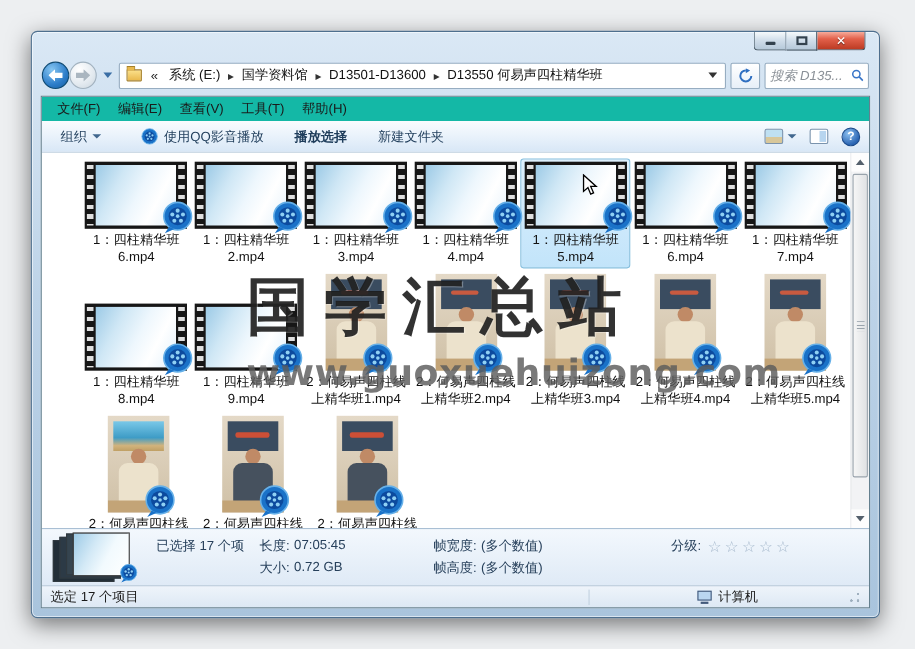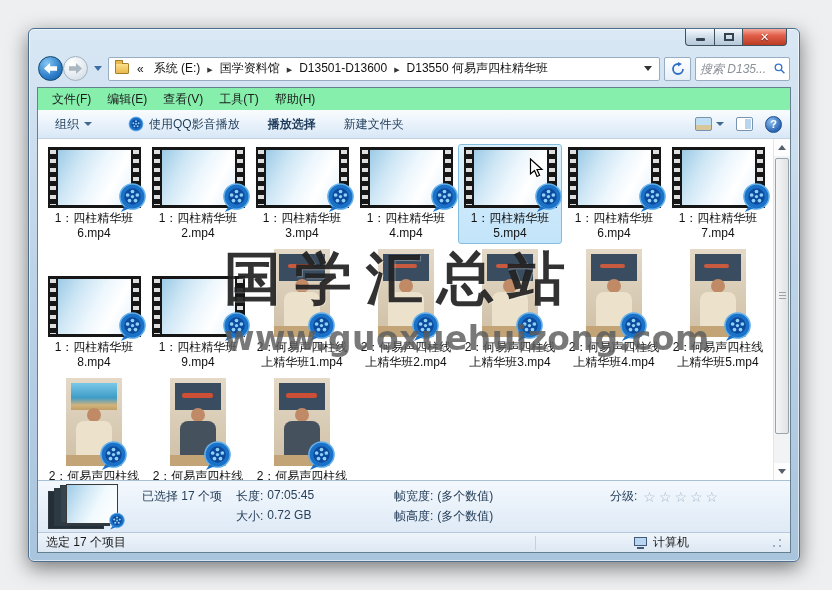--- a/index.html
+++ b/index.html
@@ -41,38 +41,38 @@
   .addr-caret { margin-left:auto; width:0; height:0; border-left:4px solid transparent; border-right:4px solid transparent; border-top:5px solid #333; flex:none; margin-right:3px; }
   .refreshbtn { width:27px; height:24px; background:linear-gradient(#ffffff,#e7eff8); border:1px solid #97adc1; border-radius:2px; display:grid; place-items:center; flex:none; }
   .searchbox { width:95px; height:24px; background:#fff; border:1px solid #97adc1; border-radius:2px; display:flex; align-items:center; padding:0 4px; flex:none; }
   .searchbox input { border:none; outline:none; width:100%; background:transparent; font:italic 12px "Liberation Sans",sans-serif; color:#444; min-width:0; }
   .searchbox input::placeholder { color:#8a9097; font-style:italic; }
 
   
   .client { position:absolute; left:8px; right:8px; top:58px; bottom:8px; background:#fff;
             border:1px solid #64808f; display:flex; flex-direction:column; overflow:hidden; }
 
-  .menubar { height:22px; background:#86efac; display:flex; align-items:center; padding-left:6px; color:#1a1a1a; flex:none; }
+  .menubar { height:22px; background:#14b8a6; display:flex; align-items:center; padding-left:6px; color:#1a1a1a; flex:none; }
   .menubar span { padding:0 8px; }
 
   .toolbar { height:29px; background:linear-gradient(#f9fcfe,#e9f2fb 50%,#d8e7f6); border-bottom:1px solid #c4d3e2;
              display:flex; align-items:center; padding:0 8px; color:#1e3c5a; flex:none; }
   .tbtn { display:flex; align-items:center; gap:5px; padding:3px 9px; border-radius:3px; }
   .caret { width:0; height:0; border-left:4px solid transparent; border-right:4px solid transparent; border-top:4px solid #41678e; }
   .tright { margin-left:auto; display:flex; align-items:center; gap:12px; }
   .views-ic { width:17px; height:14px; border:1px solid #7a93ad; border-radius:2px;
               background:linear-gradient(#bfe0f2 55%,#d8c79a 55%); }
   .pane-ic { width:17px; height:14px; border:1px solid #7a93ad; border-radius:2px; background:#fff; position:relative; }
   .pane-ic::after { content:""; position:absolute; right:1px; top:1px; bottom:1px; width:6px; background:#b7d5ef; }
   .help-ic { width:17px; height:17px; border-radius:50%; background:radial-gradient(circle at 35% 30%,#8cc0f0,#2c66b4 70%);
              border:1px solid #1d4c8c; color:#fff; font-weight:bold; font-size:11px; display:grid; place-items:center; }
 
   .bodyrow { flex:1; display:flex; min-height:0; }
   .files { flex:1; position:relative; background:#fff; padding:5px 0 0 4px; overflow:hidden; }
-  .frow { display:flex; align-items:flex-end; margin-bottom:2px; }
+  .frow { display:flex; align-items:flex-end; margin-bottom:2px;margin-left:32px; }
   .cell { width:104px; display:flex; flex-direction:column; align-items:center; border:1px solid transparent; border-radius:3px; padding:2px 0; }
   .cell.sel { background:linear-gradient(#ddf0fd,#c2e4fa); border-color:#84bede; }
   .flabel { margin-top:3px; line-height:15px; text-align:center; color:#121212; }
 
   .thumb { position:relative; }
   .thumb-clouds { width:93px; height:61px; background:#161616; padding:3px 10px; }
   .thumb-clouds .sky { width:100%; height:100%;
       background:linear-gradient(118deg,#9ccae6,#cfe7f5 28%,#eef7fd 52%,#ffffff 72%,#e2f0fa); }
   .thumb-clouds::before, .thumb-clouds::after { content:""; position:absolute; top:3px; bottom:3px; width:6px;
       background:repeating-linear-gradient(#dfdfdf 0 4px,#161616 4px 9px); }

